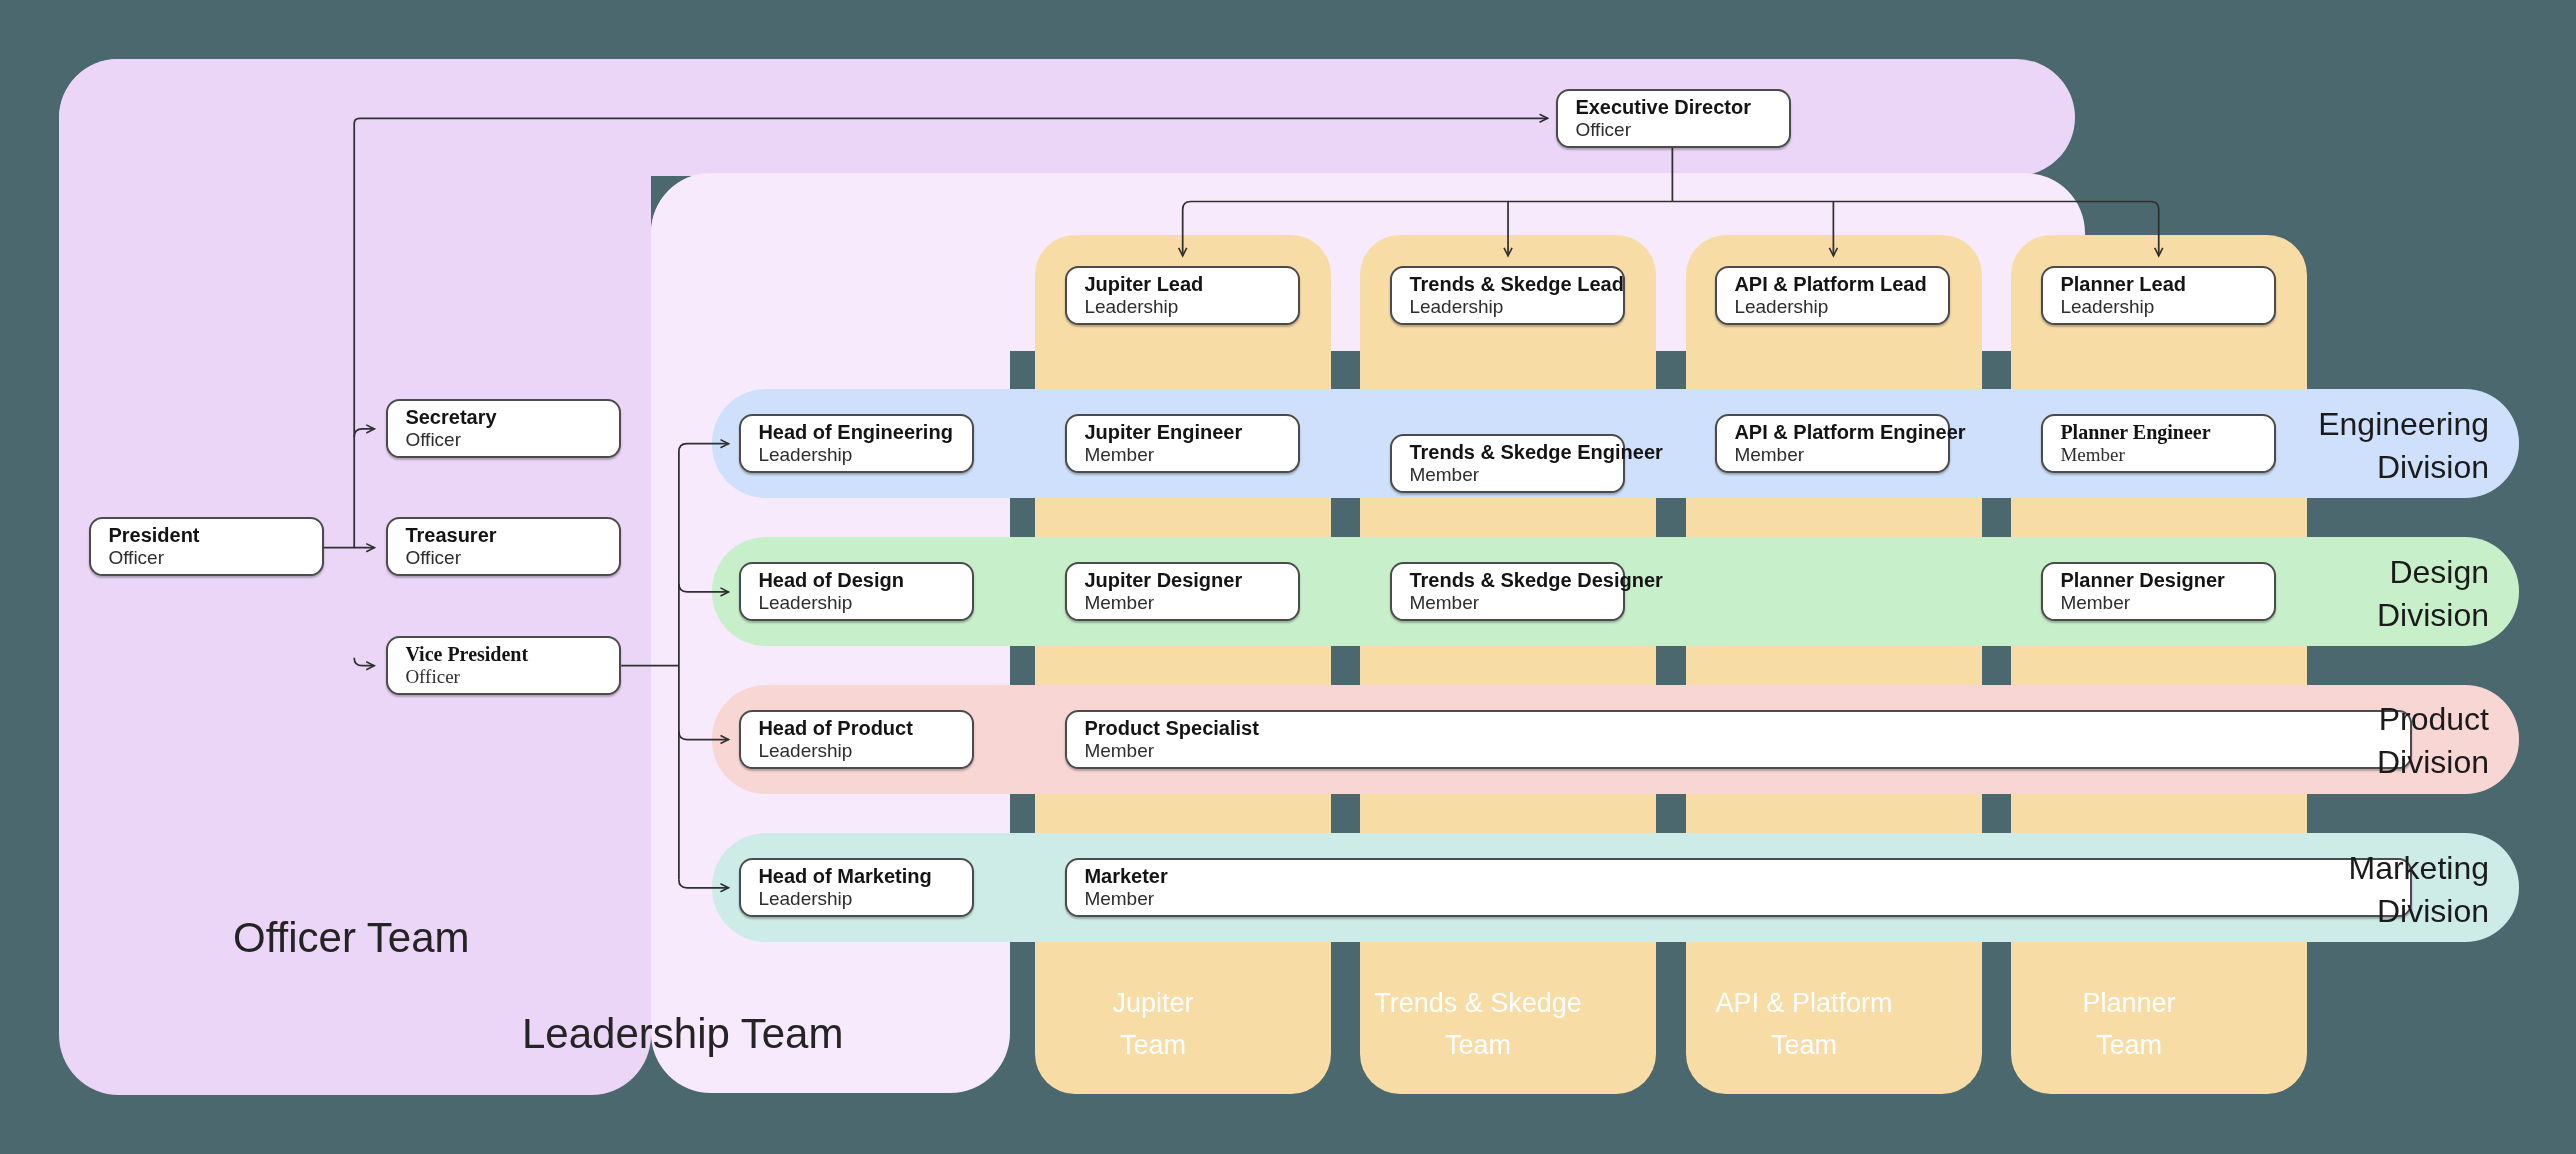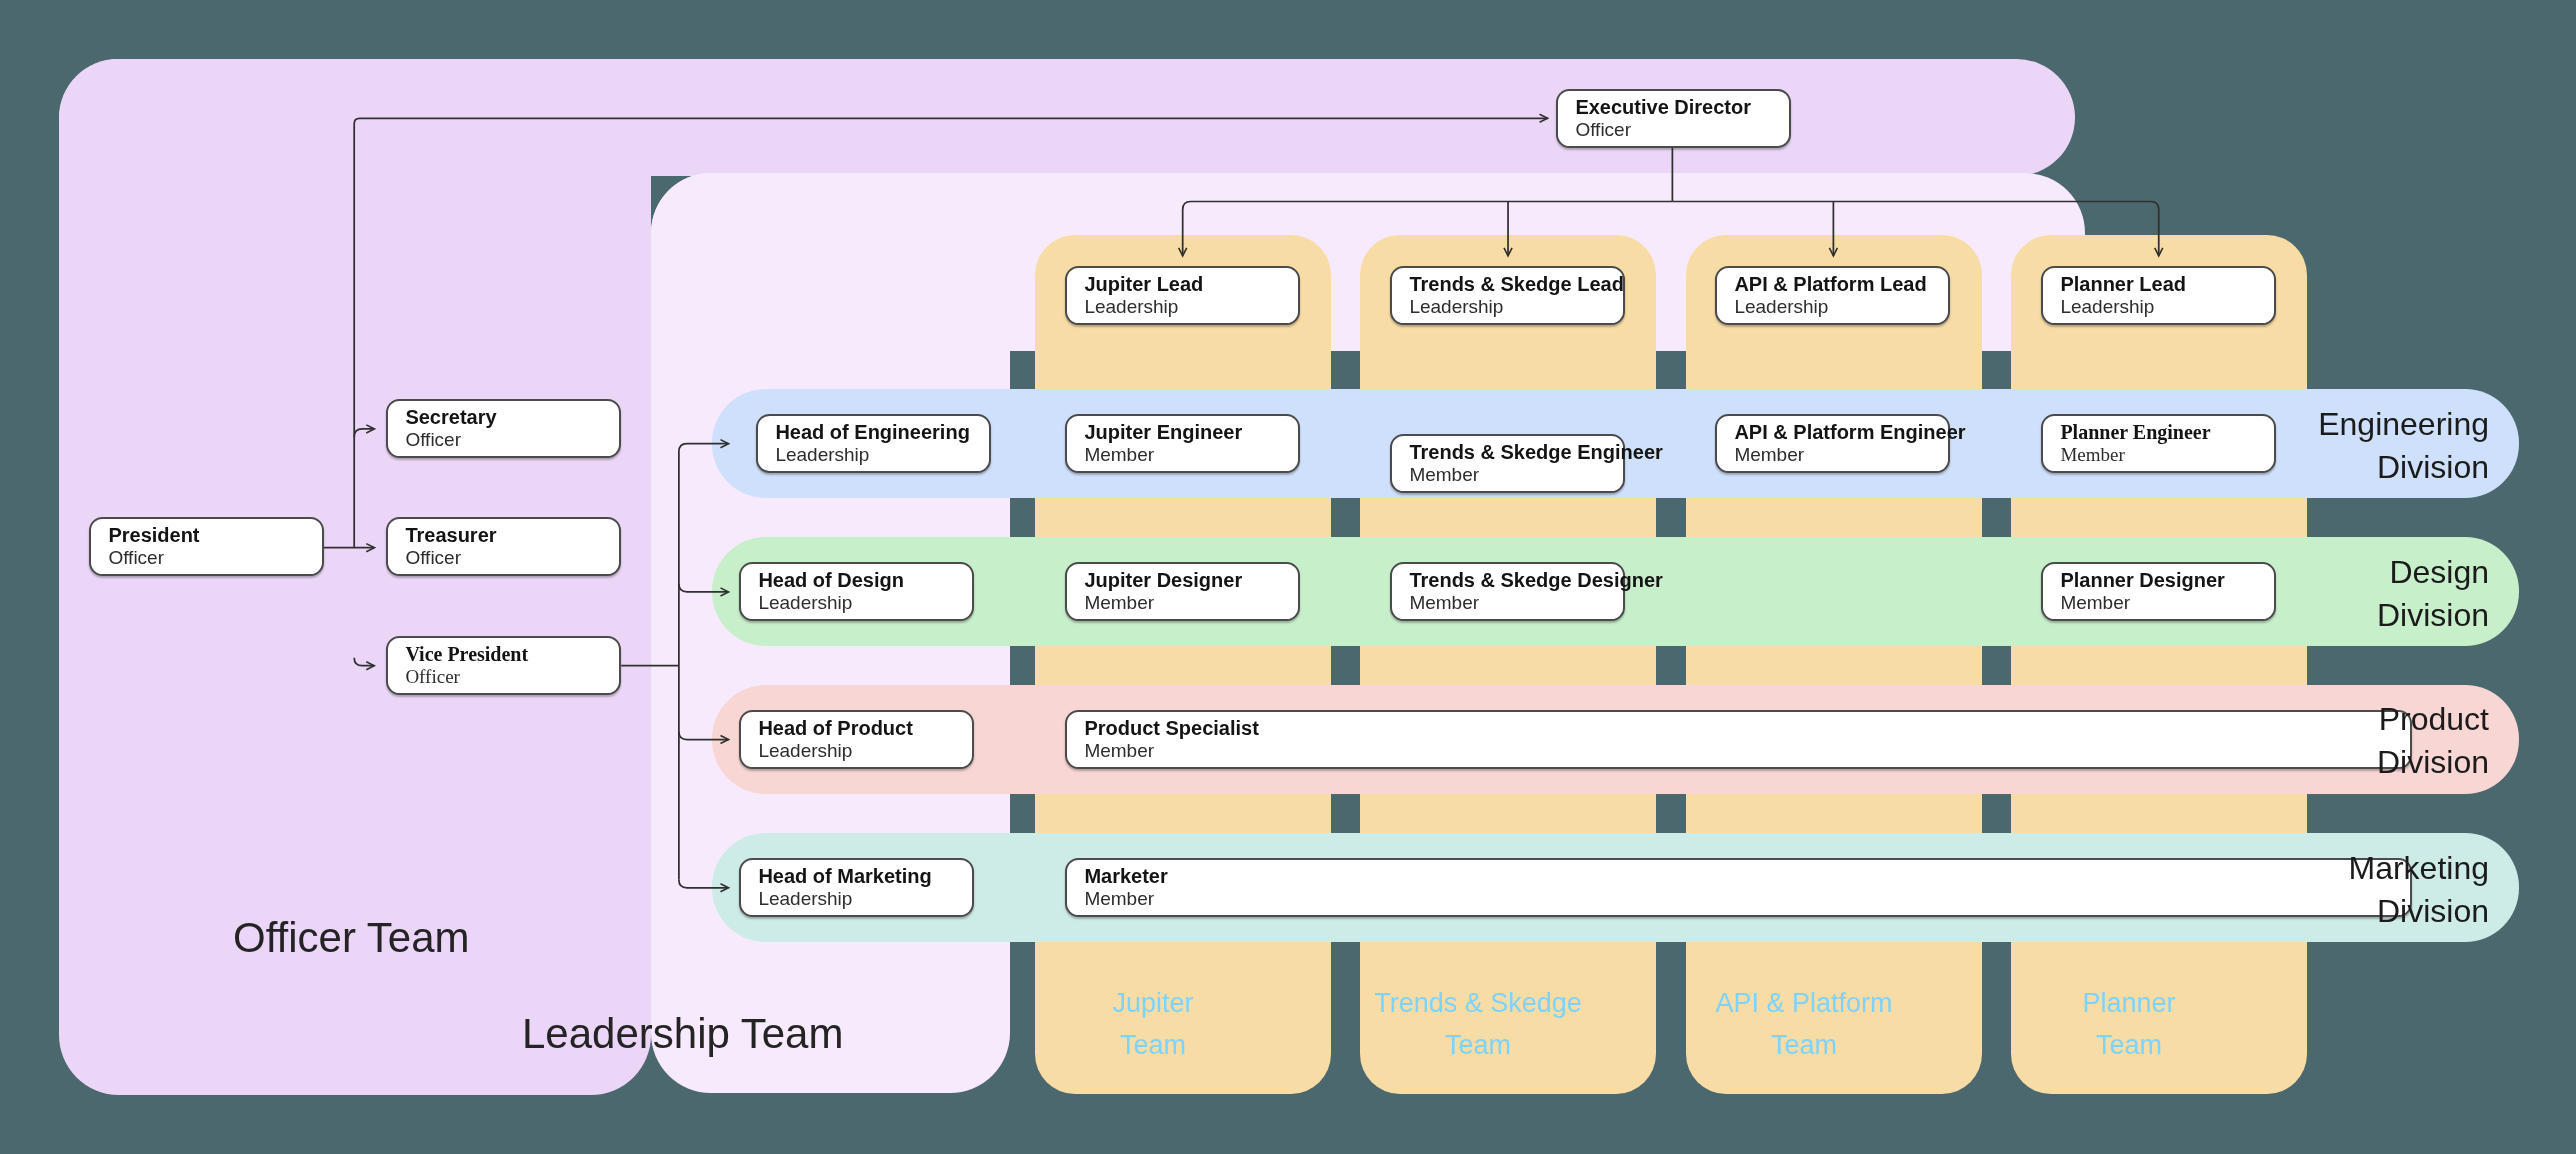--- a/index.html
+++ b/index.html
@@ -37,21 +37,21 @@
     background:#ffffff;border:2px solid #4b4b4b;border-radius:13.4px;
     display:flex;flex-direction:column;justify-content:center;
     padding-left:17.4px;padding-right:5.4px;
     box-shadow:0 2px 2px rgba(30,30,30,0.30);
   }
   .node .title{font-size:20px;font-weight:700;color:#141414;line-height:23px;white-space:nowrap;}
   .node .sub  {font-size:19px;font-weight:400;color:#2d2d2d;line-height:21.5px;white-space:nowrap;}
   .node.wide{width:1347px;}
   
   .group-label{position:absolute;font-size:42px;font-weight:500;color:#242424;white-space:nowrap;}
-  .team-label{position:absolute;width:236px;text-align:center;font-size:27px;font-weight:500;color:#7dd3fc;line-height:42px;}
+  .team-label{position:absolute;width:236px;text-align:center;font-size:27px;font-weight:500;color:#ffffff;line-height:42px;}
   .division-label{position:absolute;right:87px;text-align:right;font-size:32px;font-weight:500;color:#1b1b1b;line-height:43px;}
   .division-label.engineering{top:403px;}
   .division-label.design     {top:551px;}
   .division-label.product    {top:698px;}
   .division-label.marketing  {top:847px;}
 </style>
 </head>
 <body>
 
 <div class="canvas">
@@ -127,21 +127,21 @@
   </div>
   <div class="node" style="left:1715px;top:266px;">
     <div class="title">API &amp; Platform Lead</div>
     <div class="sub">Leadership</div>
   </div>
   <div class="node" style="left:2041px;top:266px;">
     <div class="title">Planner Lead</div>
     <div class="sub">Leadership</div>
   </div>
 
-  <div class="node" style="left:756px;top:414px;">
+  <div class="node" style="left:739px;top:414px;">
     <div class="title">Head of Engineering</div>
     <div class="sub">Leadership</div>
   </div>
   <div class="node" style="left:1065px;top:414px;">
     <div class="title">Jupiter Engineer</div>
     <div class="sub">Member</div>
   </div>
   <div class="node" style="left:1390px;top:434px;">
     <div class="title">Trends &amp; Skedge Engineer</div>
     <div class="sub">Member</div>

